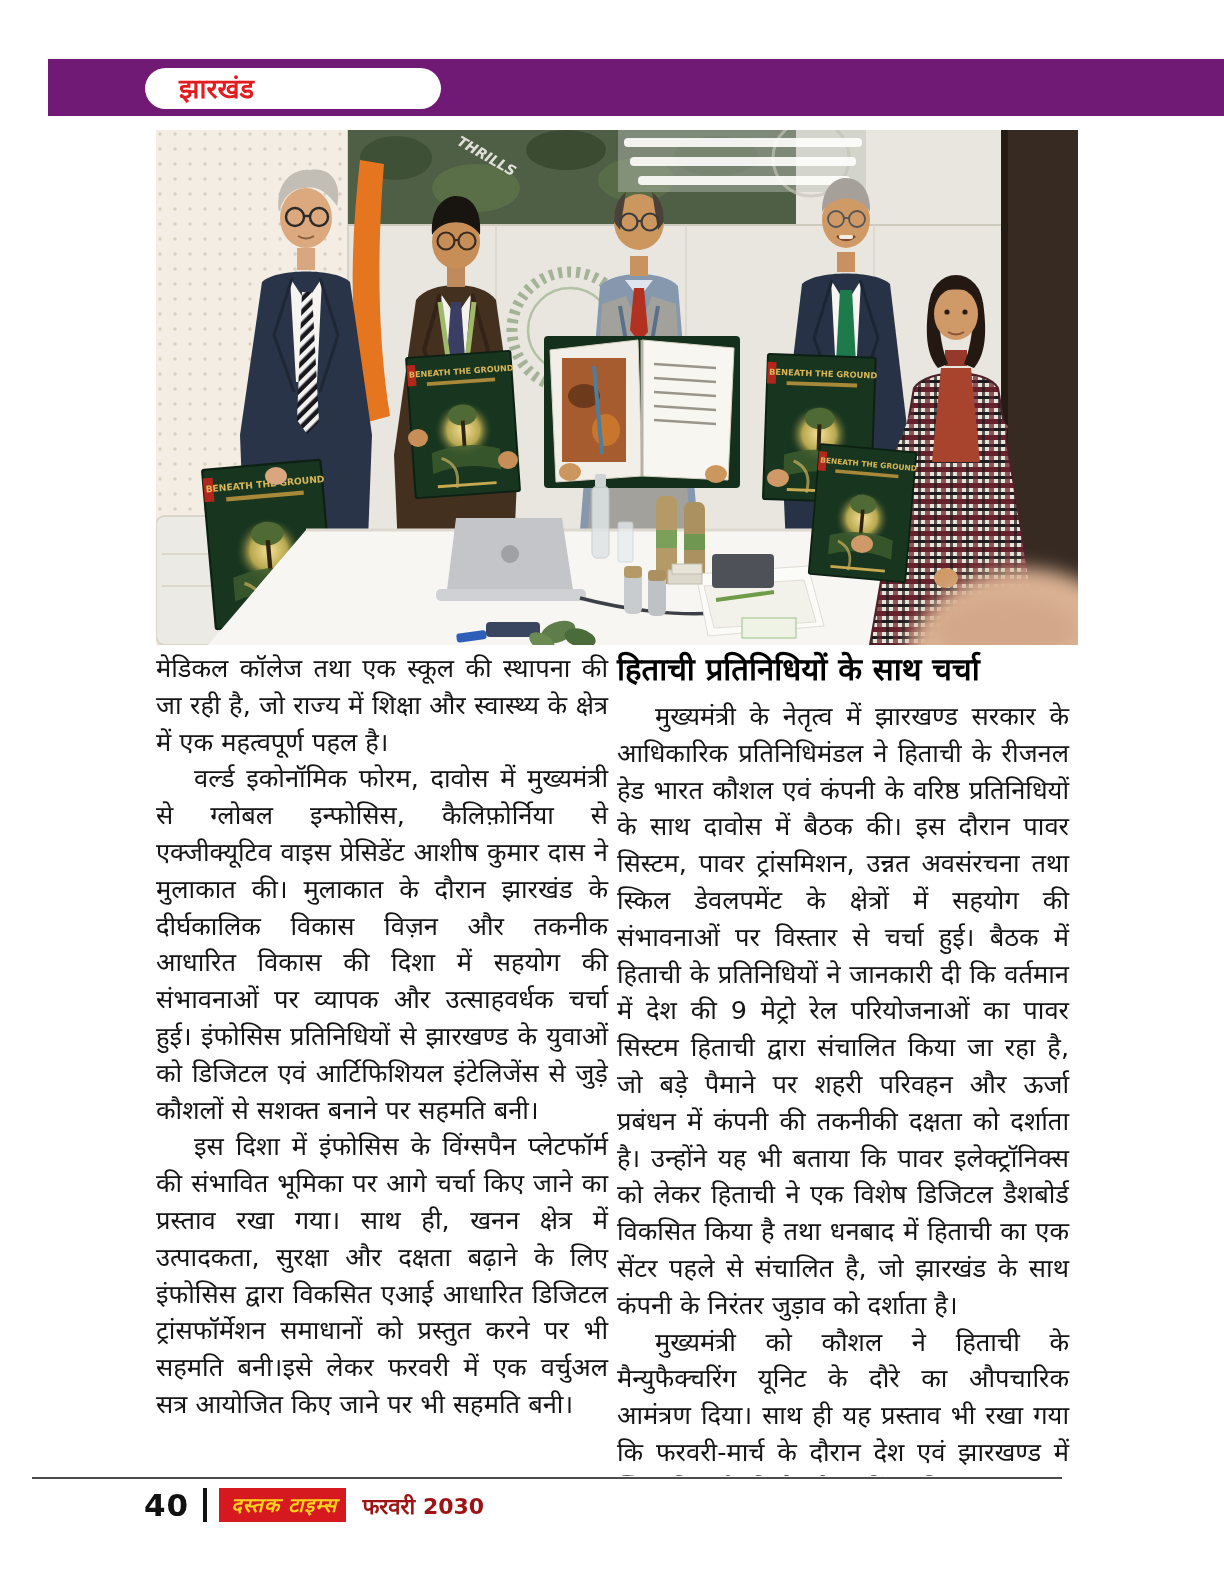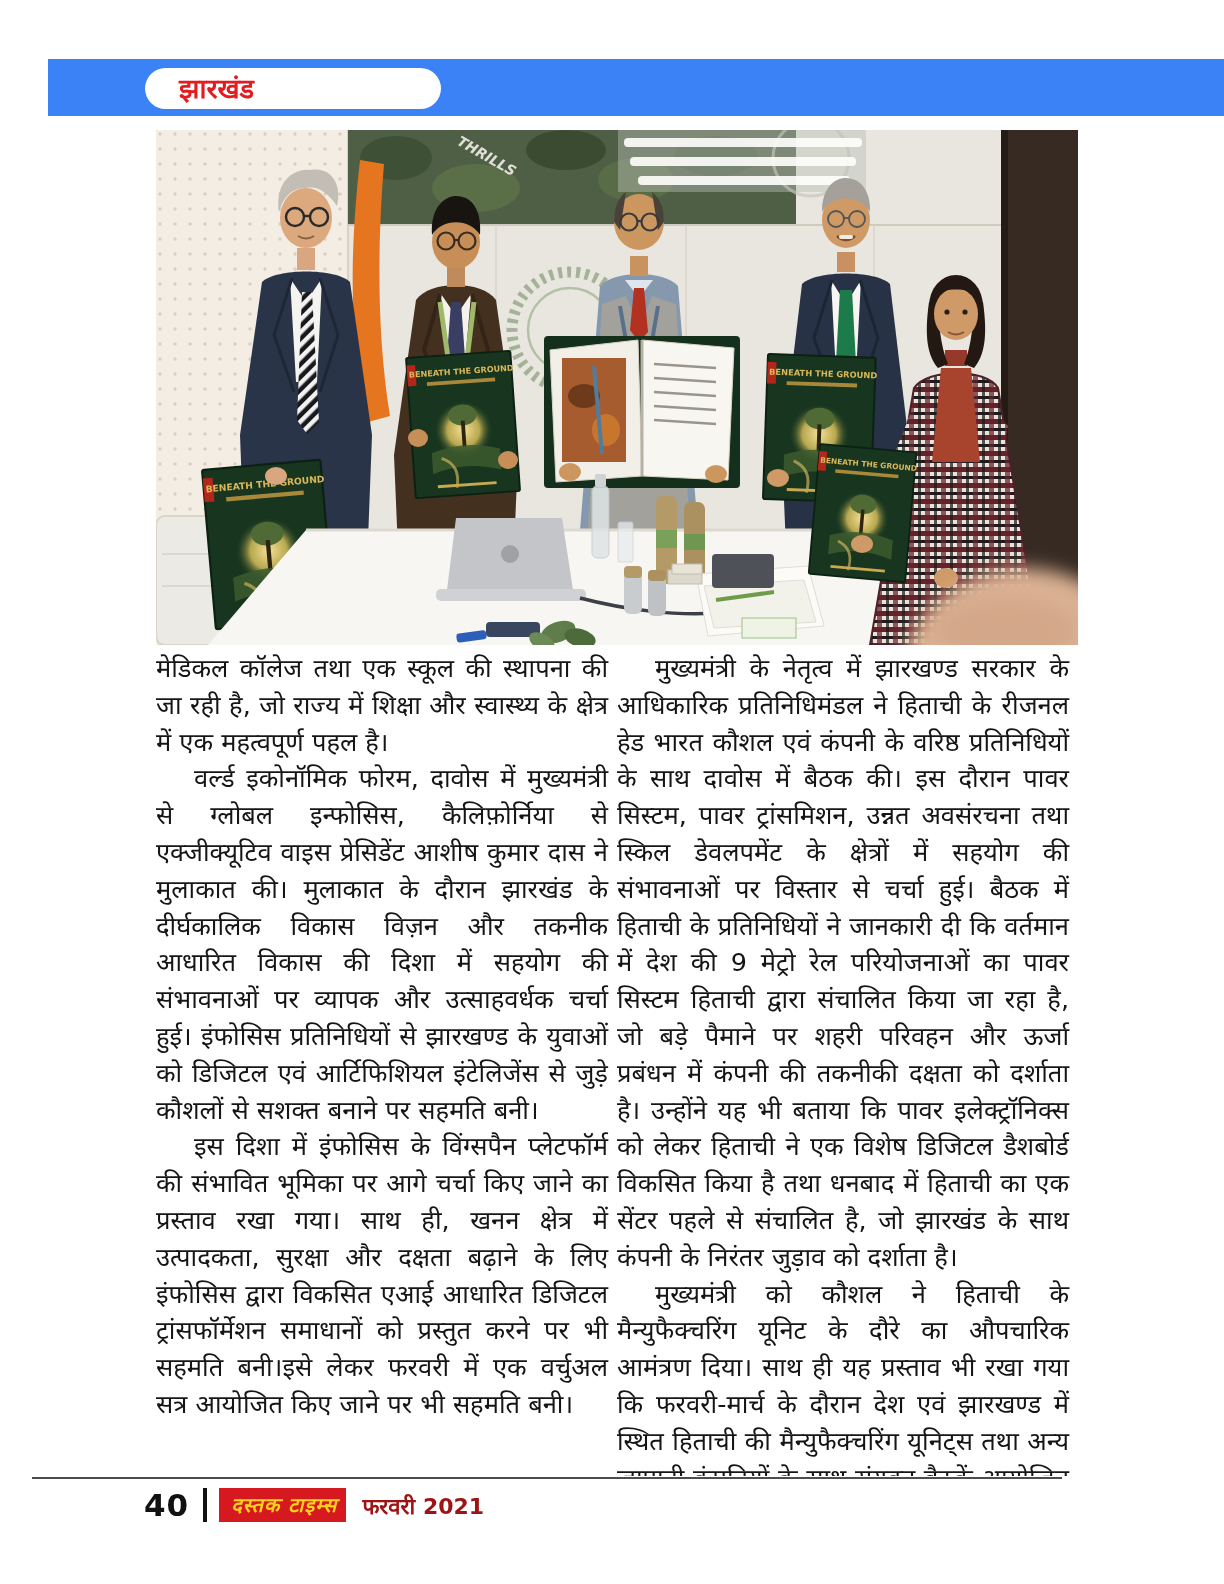--- a/index.html
+++ b/index.html
@@ -4,21 +4,21 @@
 <style>
   html,body{margin:0;padding:0;}
   body{
     width:1224px;height:1584px;position:relative;background:#ffffff;
     font-family:"DejaVu Sans","Liberation Sans",sans-serif;
     overflow:hidden;
   }
   
   .topbar{
     position:absolute;left:48px;top:59px;width:1176px;height:57px;
-    background:#3b82f6;
+    background:#701a75;
   }
   .tab{
     position:absolute;left:97px;top:9px;width:296px;height:41px;
     background:#ffffff;border-radius:22px;
     display:flex;align-items:center;padding-left:34px;box-sizing:border-box;
   }
   .tab-label{
     color:#e31c20;font-weight:700;font-size:27px;line-height:1;
   }
   
@@ -319,23 +319,24 @@
 </div>
 
 <div class="cols">
   <div class="col">
     <p>मेडिकल कॉलेज तथा एक स्कूल की स्थापना की जा रही है, जो राज्य में शिक्षा और स्वास्थ्य के क्षेत्र में एक महत्वपूर्ण पहल है।</p>
     <p class="indent">वर्ल्ड इकोनॉमिक फोरम, दावोस में मुख्यमंत्री से ग्लोबल इन्फोसिस, कैलिफ़ोर्निया से एक्जीक्यूटिव वाइस प्रेसिडेंट आशीष कुमार दास ने मुलाकात की। मुलाकात के दौरान झारखंड के दीर्घकालिक विकास विज़न और तकनीक आधारित विकास की दिशा में सहयोग की संभावनाओं पर व्यापक और उत्साहवर्धक चर्चा हुई। इंफोसिस प्रतिनिधियों से झारखण्ड के युवाओं को डिजिटल एवं आर्टिफिशियल इंटेलिजेंस से जुड़े कौशलों से सशक्त बनाने पर सहमति बनी।</p>
     <p class="indent">इस दिशा में इंफोसिस के विंग्सपैन प्लेटफॉर्म की संभावित भूमिका पर आगे चर्चा किए जाने का प्रस्ताव रखा गया। साथ ही, खनन क्षेत्र में उत्पादकता, सुरक्षा और दक्षता बढ़ाने के लिए इंफोसिस द्वारा विकसित एआई आधारित डिजिटल ट्रांसफॉर्मेशन समाधानों को प्रस्तुत करने पर भी सहमति बनी।इसे लेकर फरवरी में एक वर्चुअल सत्र आयोजित किए जाने पर भी सहमति बनी।</p>
 
   </div>
   <div class="col">
+    <h2 class="first">हिताची प्रतिनिधियों के साथ चर्चा</h2>
     <p class="indent">मुख्यमंत्री के नेतृत्व में झारखण्ड सरकार के आधिकारिक प्रतिनिधिमंडल ने हिताची के रीजनल हेड भारत कौशल एवं कंपनी के वरिष्ठ प्रतिनिधियों के साथ दावोस में बैठक की। इस दौरान पावर सिस्टम, पावर ट्रांसमिशन, उन्नत अवसंरचना तथा स्किल डेवलपमेंट के क्षेत्रों में सहयोग की संभावनाओं पर विस्तार से चर्चा हुई। बैठक में हिताची के प्रतिनिधियों ने जानकारी दी कि वर्तमान में देश की 9 मेट्रो रेल परियोजनाओं का पावर सिस्टम हिताची द्वारा संचालित किया जा रहा है, जो बड़े पैमाने पर शहरी परिवहन और ऊर्जा प्रबंधन में कंपनी की तकनीकी दक्षता को दर्शाता है। उन्होंने यह भी बताया कि पावर इलेक्ट्रॉनिक्स को लेकर हिताची ने एक विशेष डिजिटल डैशबोर्ड विकसित किया है तथा धनबाद में हिताची का एक सेंटर पहले से संचालित है, जो झारखंड के साथ कंपनी के निरंतर जुड़ाव को दर्शाता है।</p>
     <p class="indent">मुख्यमंत्री को कौशल ने हिताची के मैन्युफैक्चरिंग यूनिट के दौरे का औपचारिक आमंत्रण दिया। साथ ही यह प्रस्ताव भी रखा गया कि फरवरी-मार्च के दौरान देश एवं झारखण्ड में स्थित हिताची की मैन्युफैक्चरिंग यूनिट्स तथा अन्य जापानी कंपनियों के साथ संयुक्त बैठकें आयोजित की जाएं, जिनमें शॉर्ट टर्म और लॉन्ग टर्म प्रोजेक्ट्स पर चर्चा कर ठोस सहयोग के क्षेत्रों की पहचान की जा सके। हिताची ने यह भी अवगत कराया कि पावर ट्रांसमिशन परियोजनाओं में भूमि की उपलब्धता एक बड़ी चुनौती होती है, जिसके समाधान के लिए उनके पास ऐसी उन्नत तकनीक उपलब्ध है, जिससे कम भूमि में प्रभावी ट्रांसमिशन संभव हो सकता है। कंपनी ने झारखण्ड में इन तकनीकों को लागू कर राज्य की पावर और ट्रांसमिशन अवसंरचना को सशक्त बनाने की इच्छा जताई। बैठक में हैवी व्हीकल सेक्टर से जुड़े विषयों पर भी चर्चा हुई, जिसमें राज्य में एक हाई-स्किल्ड हैवी व्हीकल ट्रेनिंग इंस्टीट्यूट</p>
   </div>
 </div>
 
 <div class="footer">
   <span class="pageno">40</span>
   <span class="foot-divider"></span>
   <span class="brand-badge">दस्तक टाइम्स</span>
-  <span class="issue">फरवरी 2021</span>
+  <span class="issue">फरवरी 2030</span>
 </div>
 
 </body></html>

